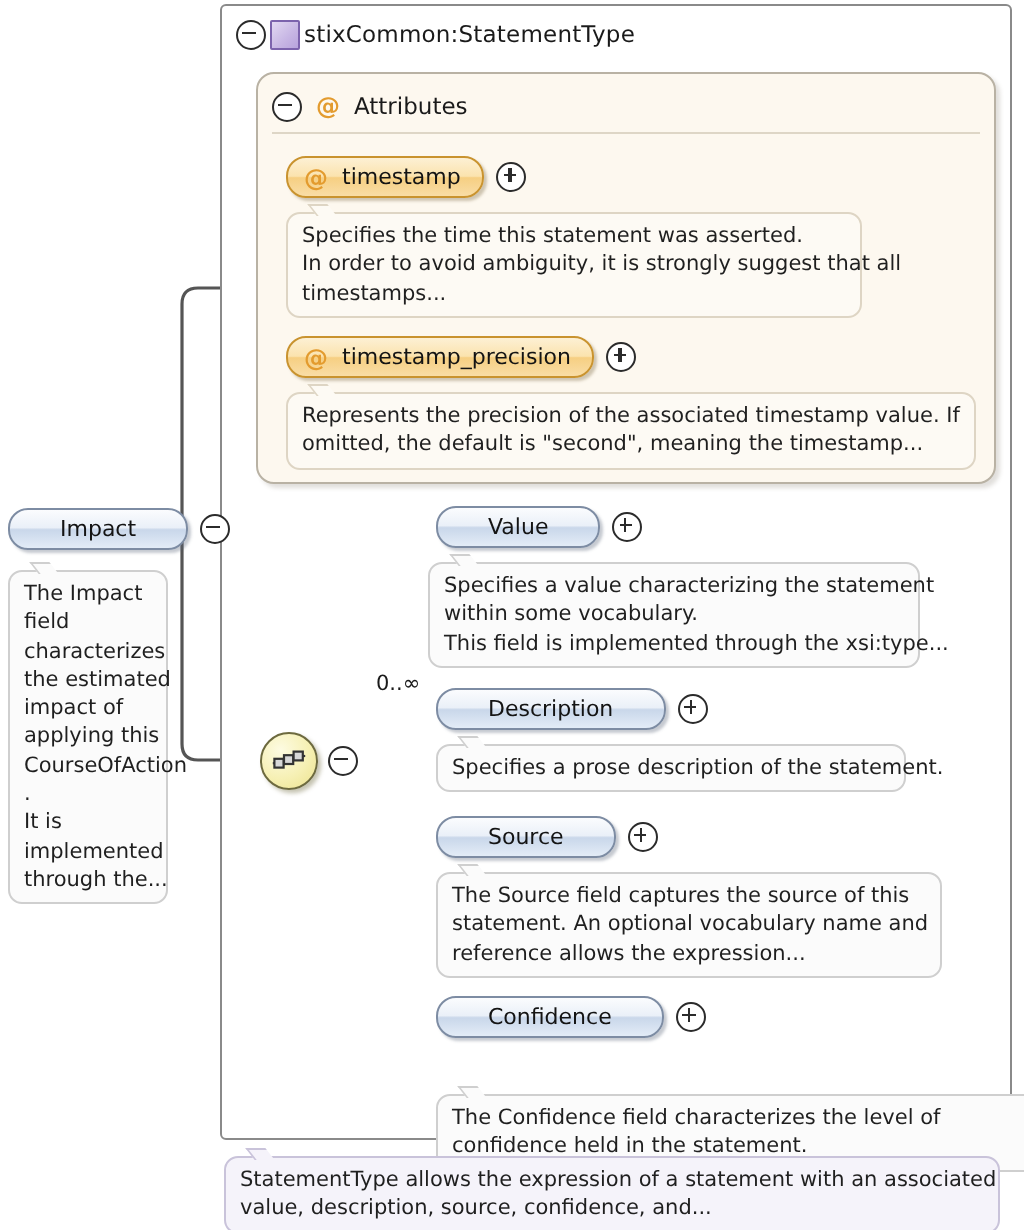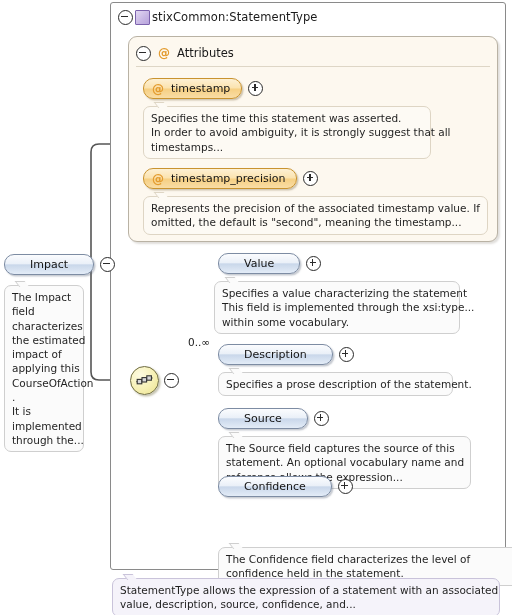--- a/index.html
+++ b/index.html
@@ -329,22 +329,22 @@
     <span class="toggle"></span>
   </div>
 
   <div class="abs el-node" style="left:218px; top:253px;">
     <span class="pill-el">Value</span>
     <span class="toggle plus"></span>
   </div>
 
   <div class="note tick" style="left:214px; top:281px; width:246px;">
     <span class="ln">Specifies a value characterizing the statement</span>
+    <span class="ln">within some vocabulary.</span>
     <span class="ln">This field is implemented through the xsi:type...</span>
-    <span class="ln">within some vocabulary.</span>
   </div>
 
   <span class="card" style="left:188px; top:336px;">0..∞</span>
 
   <div class="abs el-node" style="left:218px; top:344px;">
     <span class="pill-el">Description</span>
     <span class="toggle plus"></span>
   </div>
 
   <div class="note tick" style="left:218px; top:372px; width:235px;">
@@ -355,21 +355,21 @@
     <span class="pill-el">Source</span>
     <span class="toggle plus"></span>
   </div>
 
   <div class="note tick" style="left:218px; top:436px; width:253px;">
     <span class="ln">The Source field captures the source of this</span>
     <span class="ln">statement. An optional vocabulary name and</span>
     <span class="ln">reference allows the expression...</span>
   </div>
 
-  <div class="abs el-node" style="left:218px; top:476px;">
+  <div class="abs el-node" style="left:218px; top:498px;">
     <span class="pill-el">Confidence</span>
     <span class="toggle plus"></span>
   </div>
 
   <div class="note tick" style="left:218px; top:547px; width:308px;">
     <span class="ln">The Confidence field characterizes the level of</span>
     <span class="ln">confidence held in the statement.</span>
   </div>
 
   <div class="abs impact-wrap">

